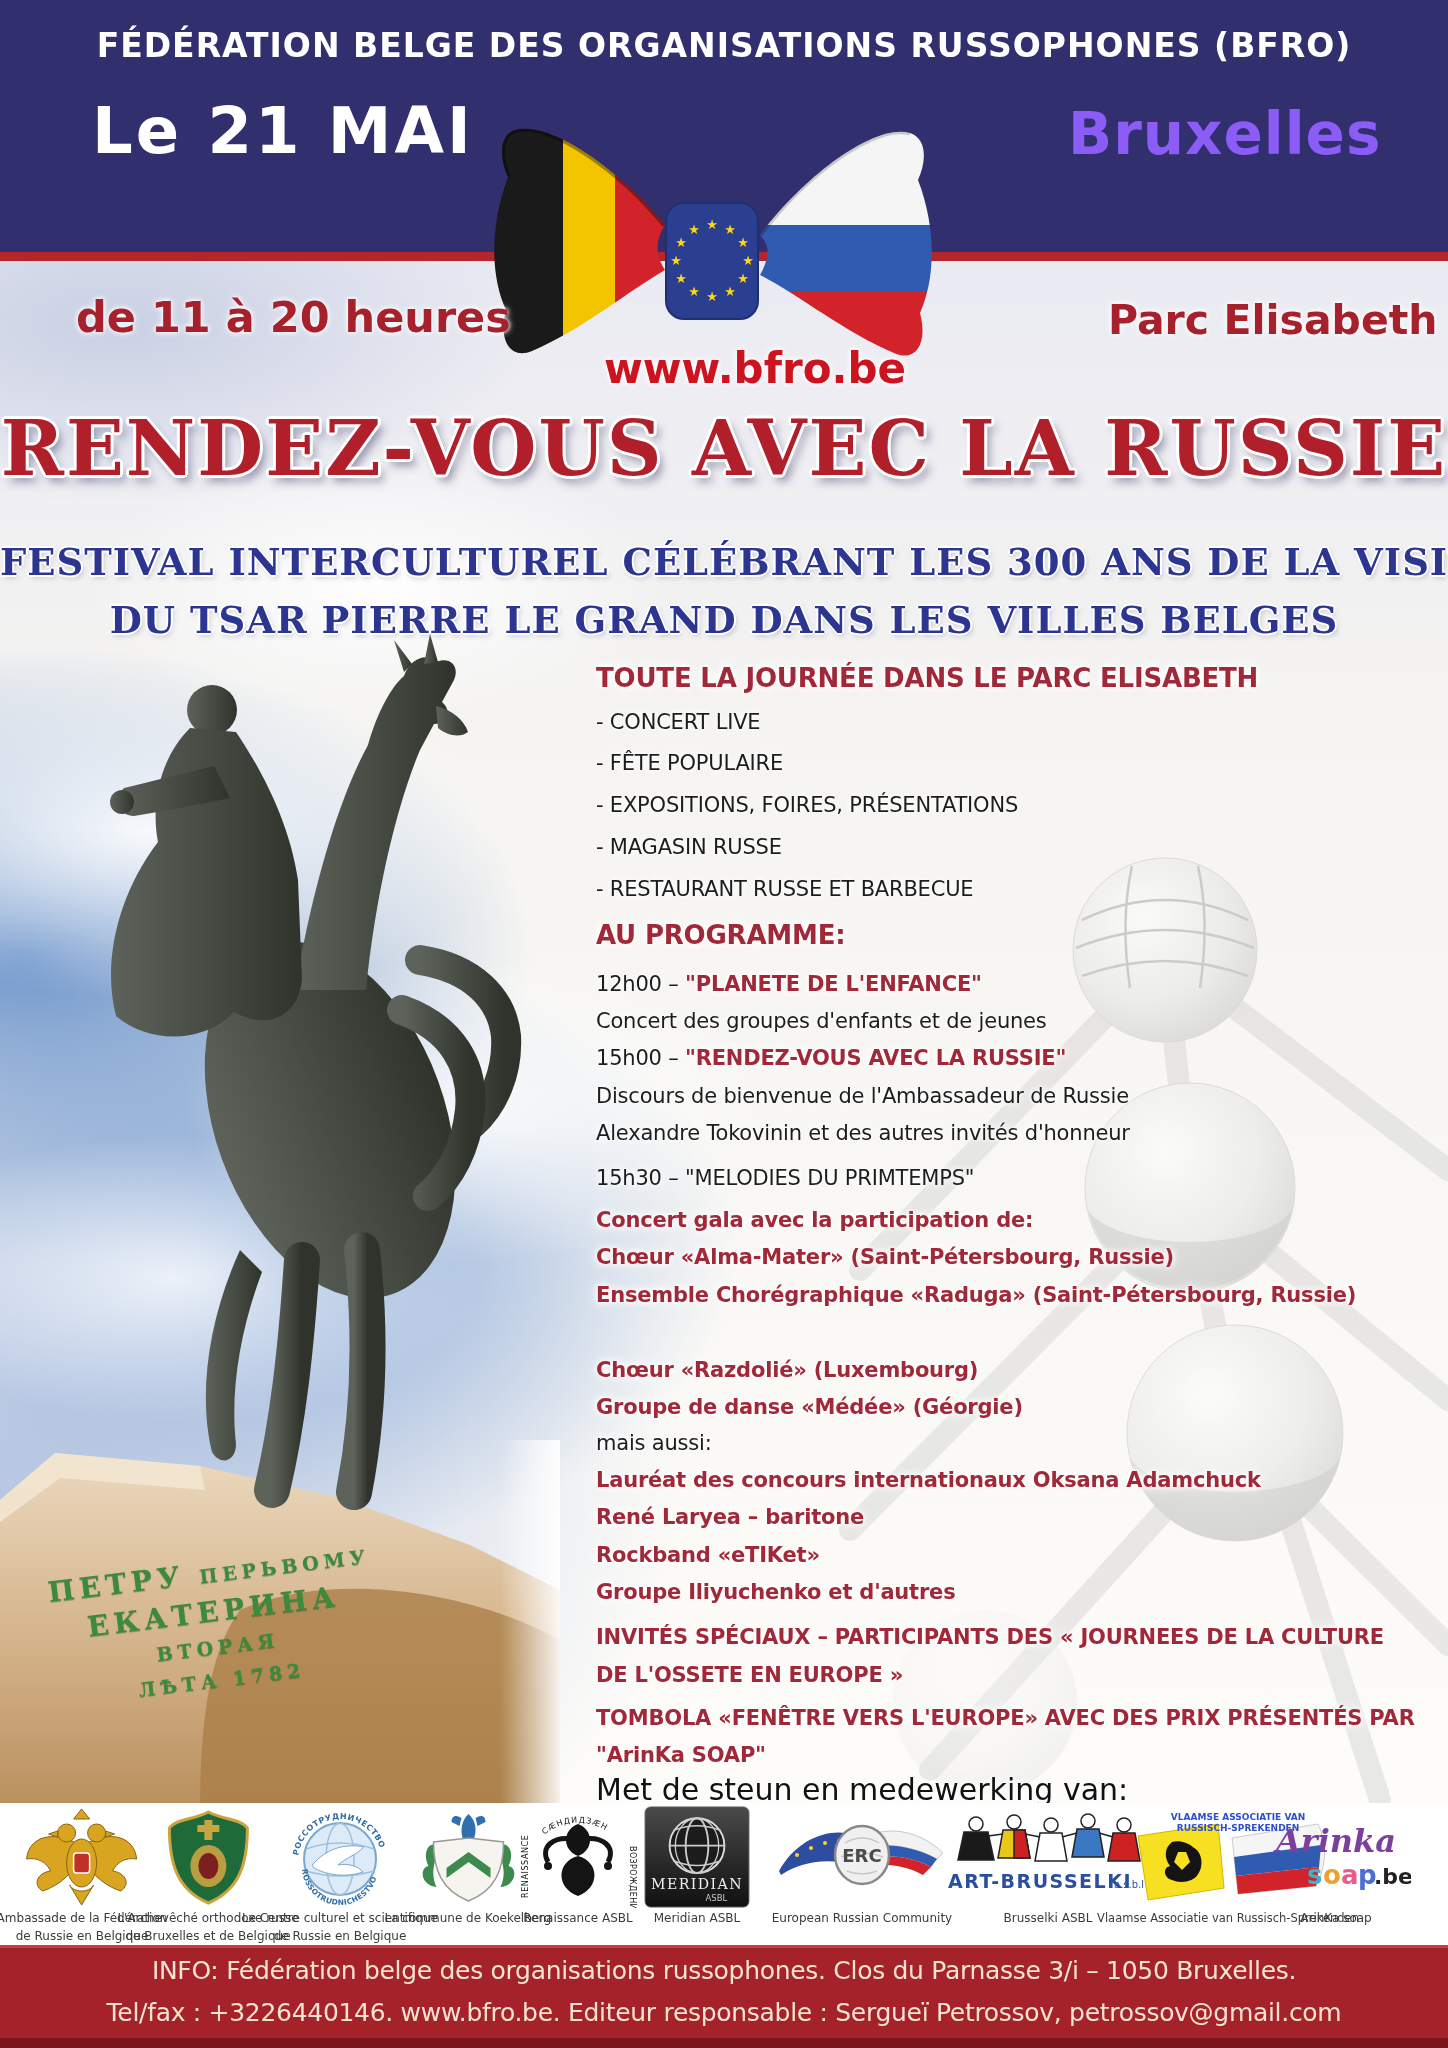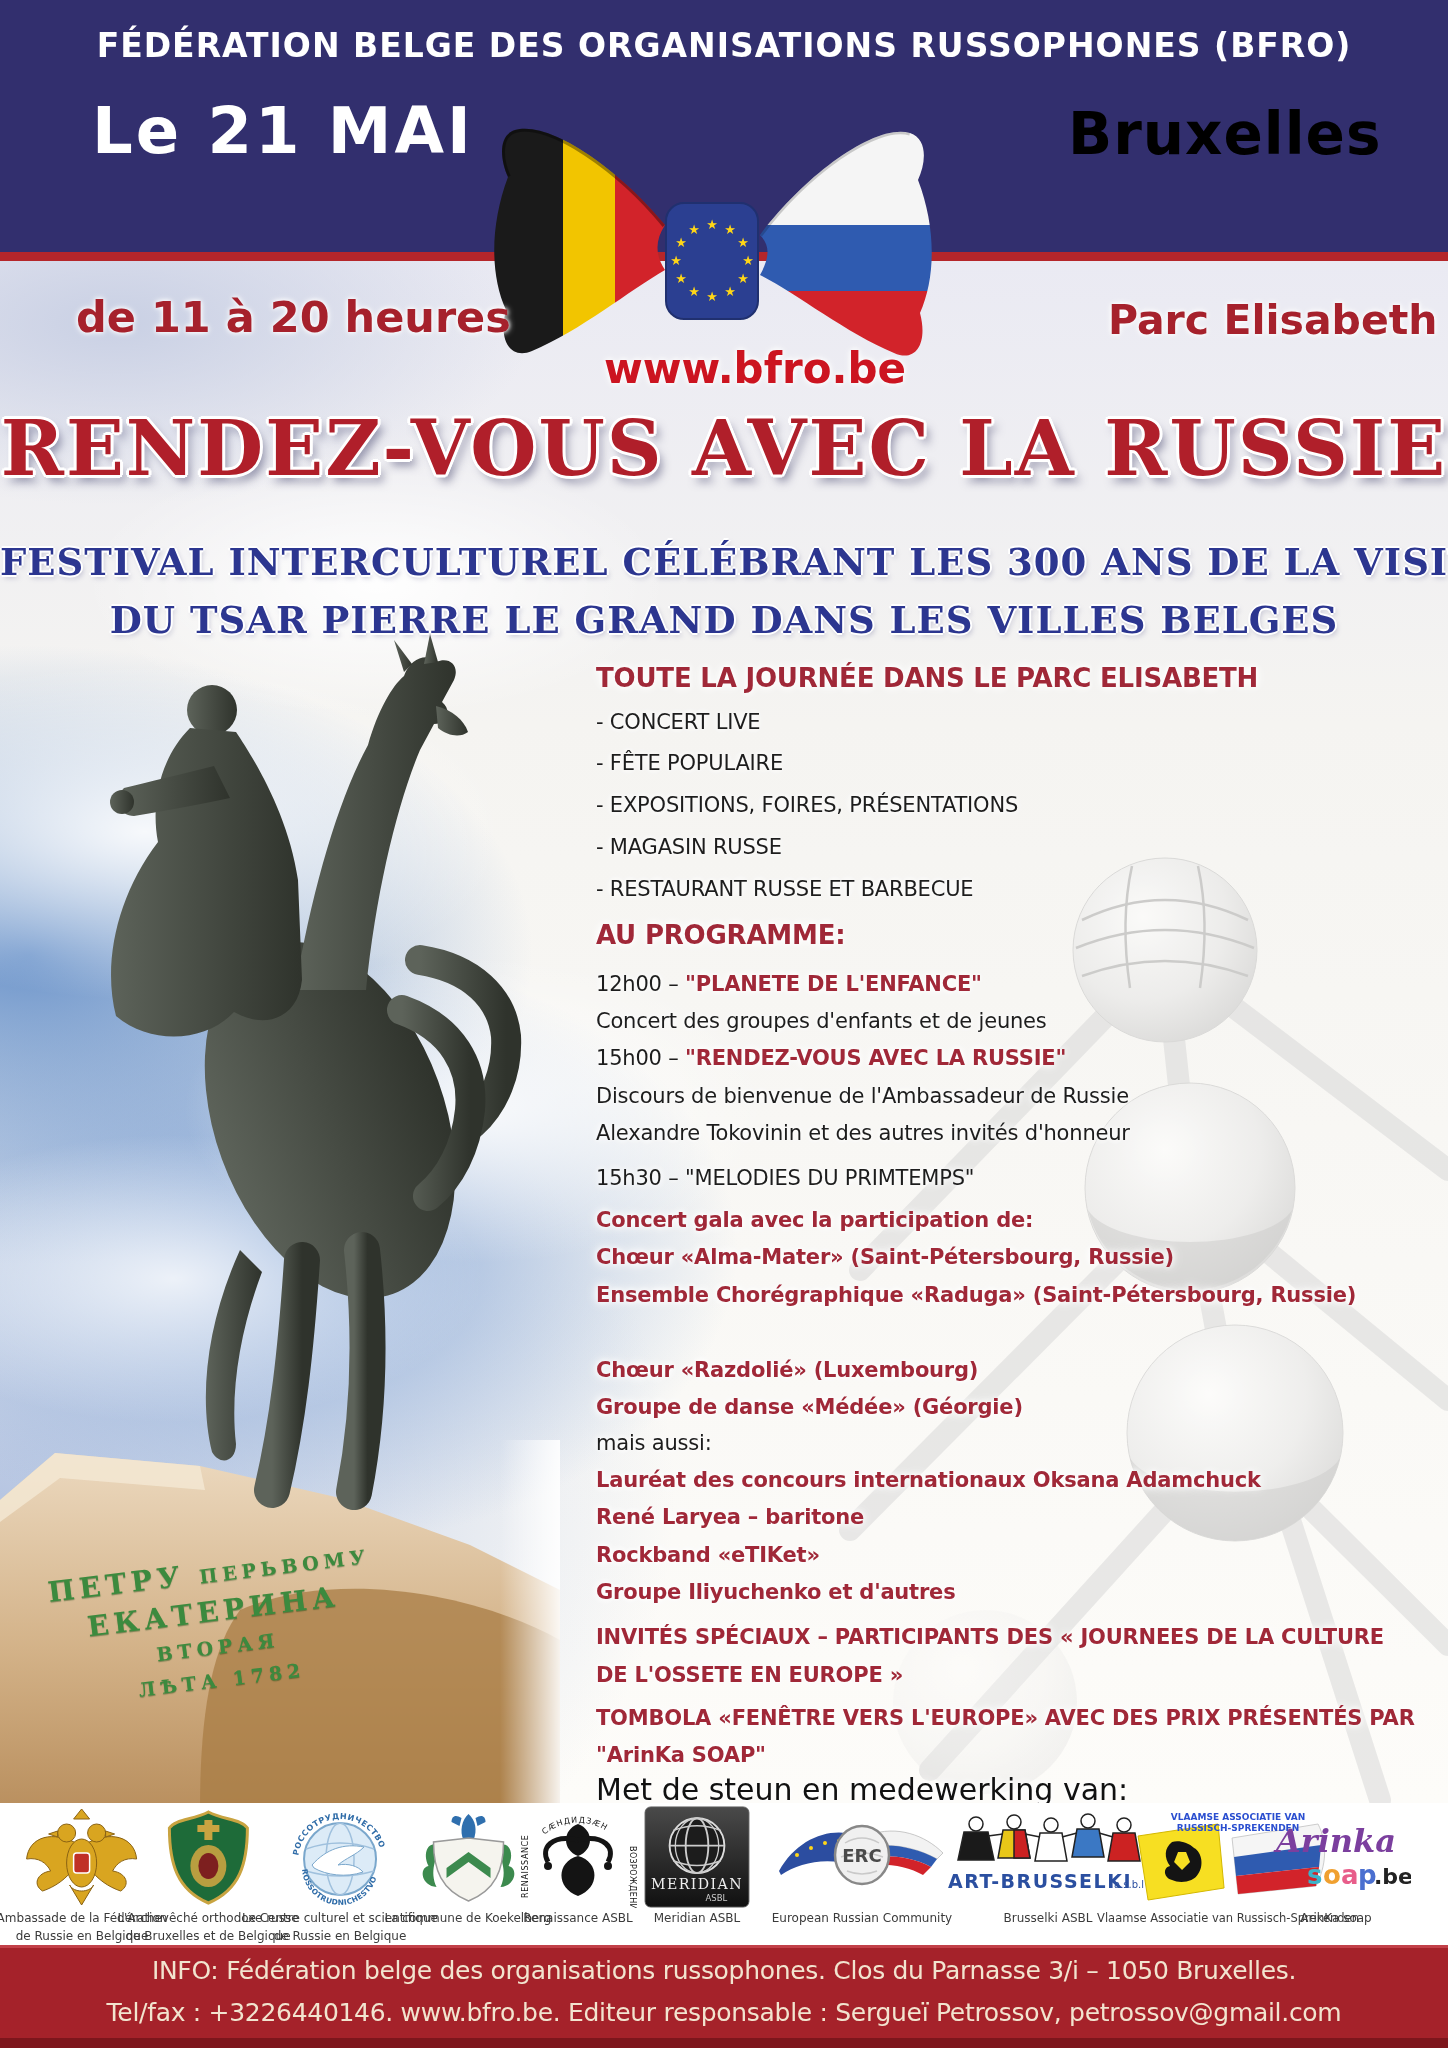--- a/index.html
+++ b/index.html
@@ -5,21 +5,21 @@
   html,body{margin:0;padding:0;background:#888;}
   .poster{position:relative;width:1448px;height:2048px;margin:0 auto;background:#fff;overflow:hidden;
           font-family:"DejaVu Sans",sans-serif;}
   .abs{position:absolute;}
 
   
   .top-banner{left:0;top:0;width:1448px;height:261px;background:#322f6e;}
   .org-line{left:0;top:26px;width:1448px;text-align:center;color:#ffffff;font-size:33px;font-weight:bold;
             letter-spacing:1px;white-space:nowrap;}
   .date-text{left:92px;top:94px;color:#fff;font-size:64px;font-weight:bold;letter-spacing:3px;}
-  .city-text{left:1068px;top:100px;color:#000000;font-size:58px;font-weight:bold;letter-spacing:1px;}
+  .city-text{left:1068px;top:100px;color:#8b5cf6;font-size:58px;font-weight:bold;letter-spacing:1px;}
   .red-divider{left:0;top:252px;width:1448px;height:9px;background:#b5262a;}
 
   
   .sky{left:0;top:261px;width:1448px;height:1542px;
     background:
       radial-gradient(ellipse 420px 190px at 26% 21%, rgba(255,255,255,.95), rgba(255,255,255,0) 70%),
       radial-gradient(ellipse 520px 240px at 10% 37%, rgba(255,255,255,.9), rgba(255,255,255,0) 70%),
       radial-gradient(ellipse 420px 220px at 33% 55%, rgba(255,255,255,.85), rgba(255,255,255,0) 70%),
       radial-gradient(ellipse 430px 200px at 12% 66%, rgba(255,255,255,.8), rgba(255,255,255,0) 72%),
       radial-gradient(ellipse 700px 430px at 2% 45%, #6d95cb, rgba(109,149,203,0) 72%),

